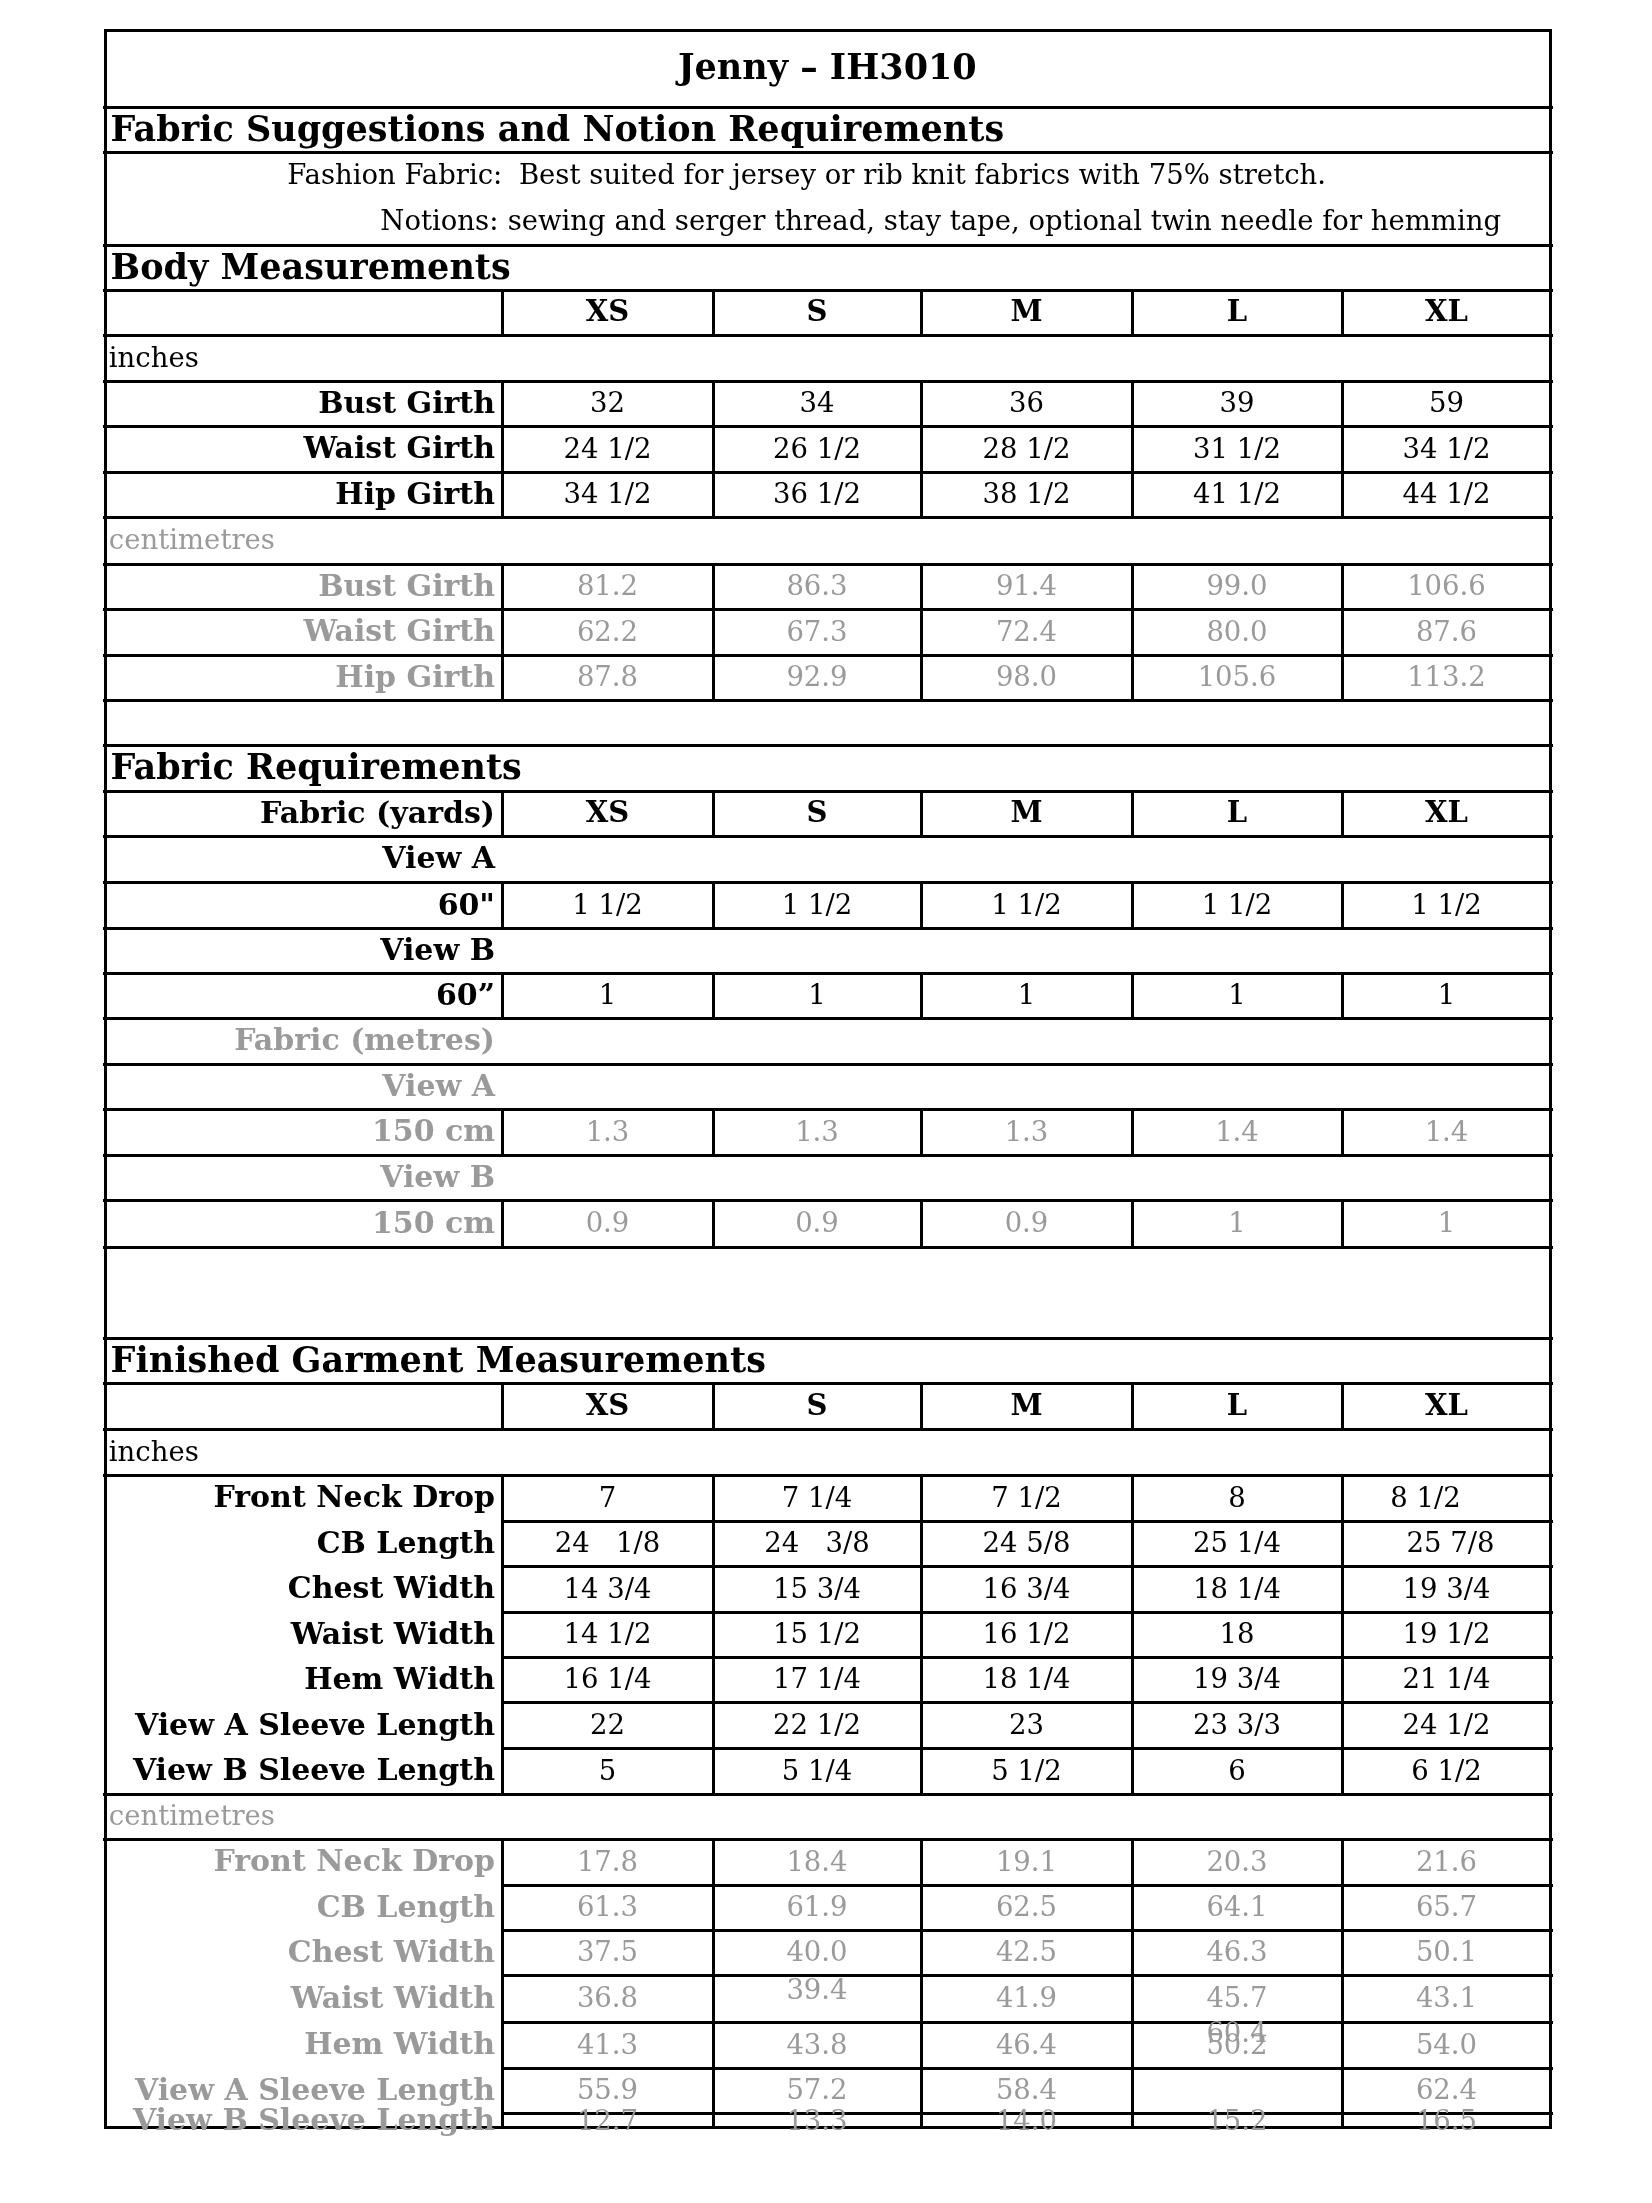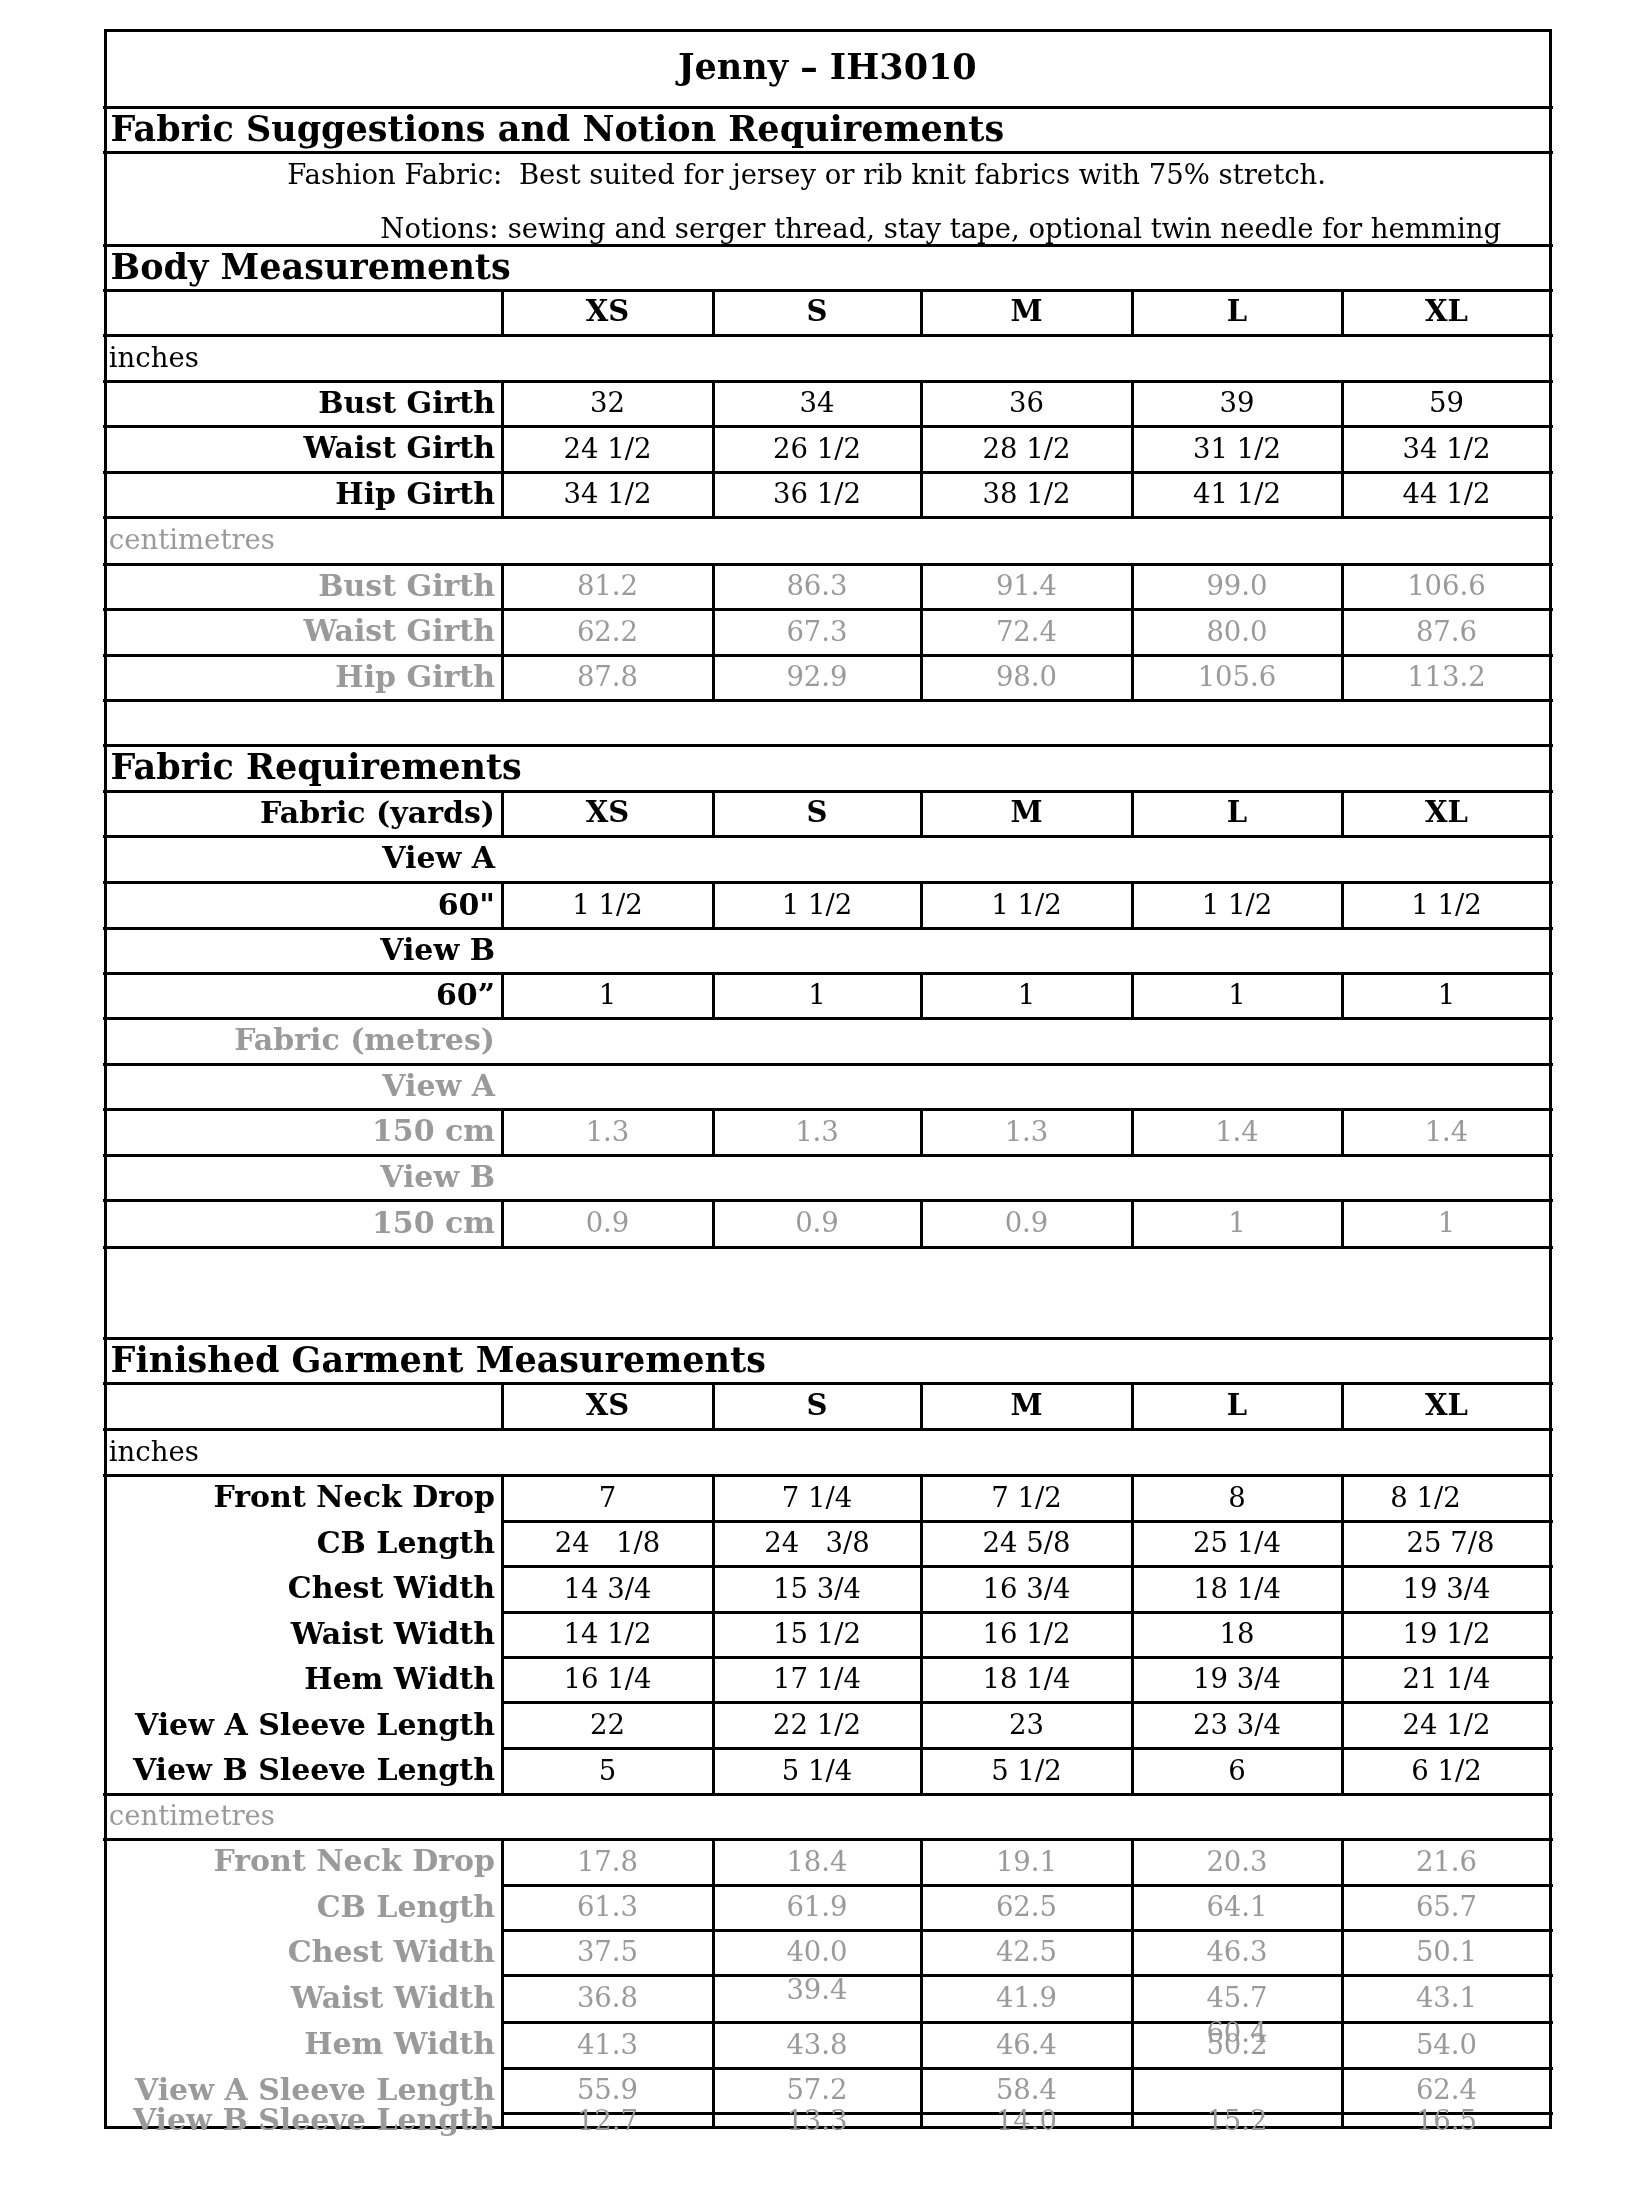--- a/index.html
+++ b/index.html
@@ -25,21 +25,21 @@
 
 <div id="sheet">
     <div class="cell title" style="left: -3.7px; width: 1448px; top: -3.7px; height: 78px;">Jenny – IH3010</div>
     <div class="hl" style="left: -3.7px; width: 1450px; top: 74px;"></div>
     <div class="cell section" style="left: -3.7px; width: 1448px; top: 74px; height: 45px;">Fabric Suggestions and Notion Requirements</div>
     <div class="hl" style="left: -3.7px; width: 1450px; top: 119px;"></div>
     <div class="cell note" style="left: -3.7px; width: 1448px; top: 119px; height: 46px; padding-left: 184px;">
       <span style="margin-right: 16.5px;">Fashion Fabric:</span>
       <span>Best suited for jersey or rib knit fabrics with 75% stretch.</span>
     </div>
-    <div class="cell note" style="left: -3.7px; width: 1448px; top: 165px; height: 47px; padding-left: 277px; align-items: flex-end;">
+    <div class="cell note" style="left: -3.7px; width: 1448px; top: 165px; height: 47px; padding-left: 277px;">
       <span style="margin-right: 9.2px;">Notions:</span>
       <span>sewing and serger thread, stay tape, optional twin needle for hemming</span>
     </div>
     <div class="hl" style="left: -3.7px; width: 1450px; top: 212px;"></div>
     <div class="cell section" style="left: -3.7px; width: 1448px; top: 212px; height: 45px;">Body Measurements</div>
     <div class="hl" style="left: -3.7px; width: 1450px; top: 257px;"></div>
     <div class="vl" style="left: 394px; top: 257px; height: 45px;"></div>
     <div class="vl" style="left: 605px; top: 257px; height: 45px;"></div>
     <div class="vl" style="left: 813px; top: 257px; height: 45px;"></div>
     <div class="vl" style="left: 1024px; top: 257px; height: 45px;"></div>
@@ -277,21 +277,21 @@
     <div class="hl" style="left: 395px; width: 1051px; top: 1669px;"></div>
     <div class="vl" style="left: 394px; top: 1669px; height: 47px;"></div>
     <div class="vl" style="left: 605px; top: 1669px; height: 47px;"></div>
     <div class="vl" style="left: 813px; top: 1669px; height: 47px;"></div>
     <div class="vl" style="left: 1024px; top: 1669px; height: 47px;"></div>
     <div class="vl" style="left: 1234px; top: 1669px; height: 47px;"></div>
     <div class="cell lbl" style="left: -3.7px; width: 399px; top: 1669px; height: 47px;">View A Sleeve Length</div>
     <div class="cell val" style="left: 395px; width: 211px; top: 1669px; height: 47px; white-space: pre;">22</div>
     <div class="cell val" style="left: 606px; width: 208px; top: 1669px; height: 47px; white-space: pre;">22 1/2</div>
     <div class="cell val" style="left: 814px; width: 211px; top: 1669px; height: 47px; white-space: pre;">23</div>
-    <div class="cell val" style="left: 1025px; width: 210px; top: 1669px; height: 47px; white-space: pre;">23 3/4</div>
+    <div class="cell val" style="left: 1025px; width: 210px; top: 1669px; height: 47px; white-space: pre;">23 3/3</div>
     <div class="cell val" style="left: 1235px; width: 209px; top: 1669px; height: 47px; white-space: pre;">24 1/2</div>
     <div class="hl" style="left: 395px; width: 1051px; top: 1715px;"></div>
     <div class="vl" style="left: 394px; top: 1715px; height: 46px;"></div>
     <div class="vl" style="left: 605px; top: 1715px; height: 46px;"></div>
     <div class="vl" style="left: 813px; top: 1715px; height: 46px;"></div>
     <div class="vl" style="left: 1024px; top: 1715px; height: 46px;"></div>
     <div class="vl" style="left: 1234px; top: 1715px; height: 46px;"></div>
     <div class="cell lbl" style="left: -3.7px; width: 399px; top: 1715px; height: 46px;">View B Sleeve Length</div>
     <div class="cell val" style="left: 395px; width: 211px; top: 1715px; height: 46px; white-space: pre;">5</div>
     <div class="cell val" style="left: 606px; width: 208px; top: 1715px; height: 46px; white-space: pre;">5 1/4</div>

